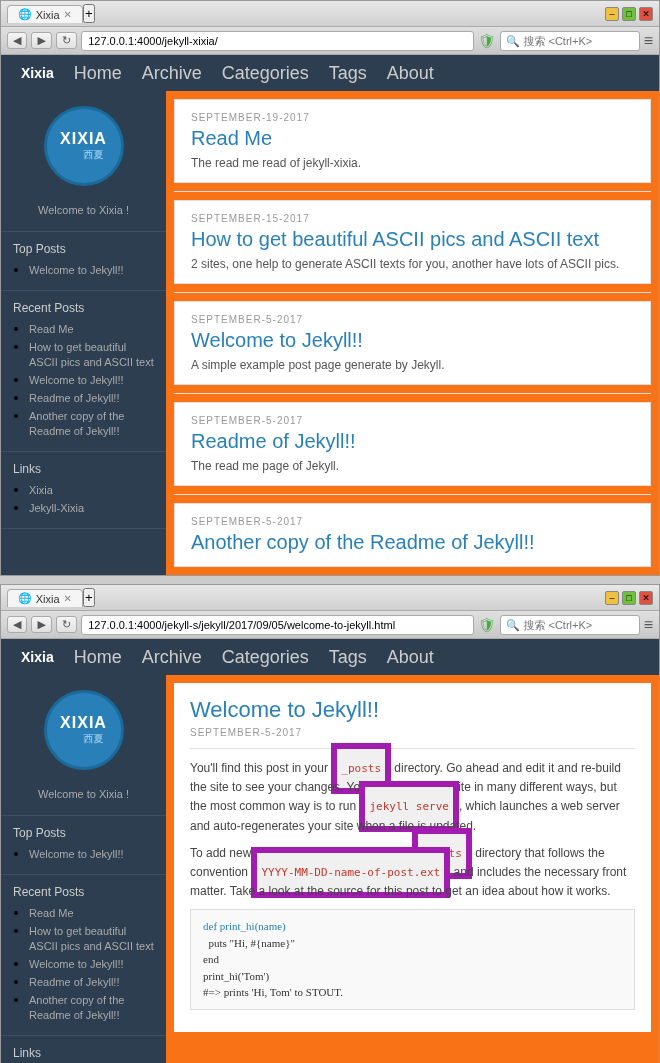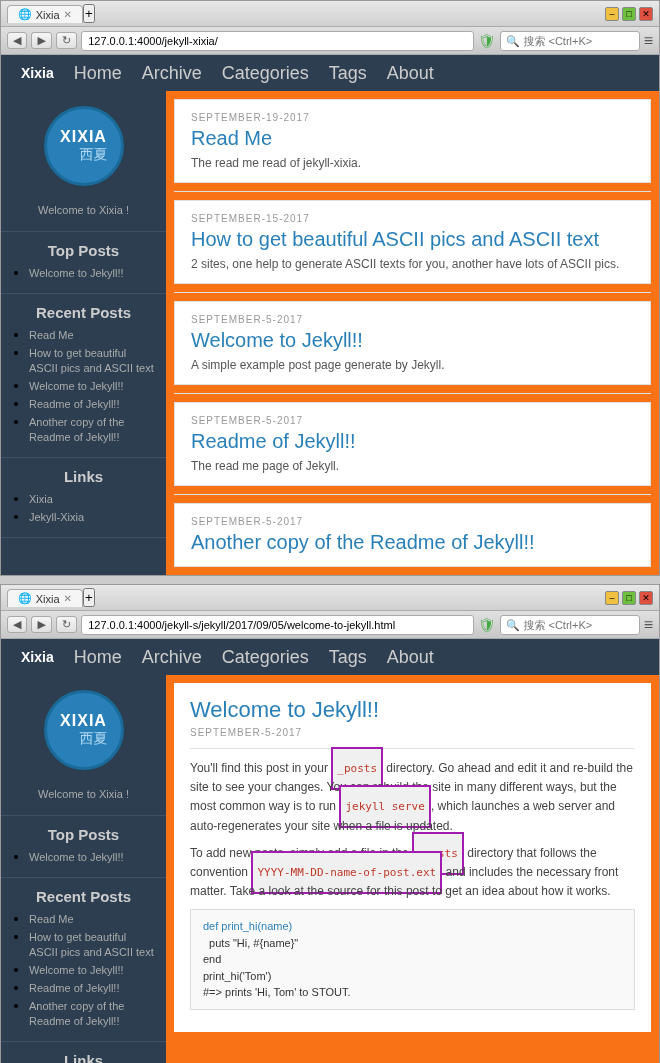--- a/index.html
+++ b/index.html
@@ -130,38 +130,37 @@
       border: 3px solid #1a6a9a;
     }
     .logo-circle .logo-text-main {
       color: white;
       font-size: 16px;
       font-weight: bold;
       letter-spacing: 1px;
     }
     .logo-circle .logo-text-sub {
       color: #aed6f1;
-      font-size: 14px;
+      font-size: 10px;
       padding-left: 20px;
     }
     .sidebar-tagline {
       color: #aaa;
       font-size: 11px;
       margin-top: 18px;
     }
     .sidebar-section {
       padding: 10px 12px;
       border-bottom: 1px solid #3d5166;
     }
     .sidebar-section h3 {
       color: #ccc;
-      font-size: 15px;
-      font-weight: bold;
+      font-size: 12px;
+      font-weight: normal;
       margin-bottom: 6px;
-      text-align: center;
     }
     .sidebar-section ul {
       list-style: disc;
       padding-left: 16px;
     }
     .sidebar-section ul li {
       margin-bottom: 3px;
     }
     .sidebar-section ul li a {
       color: #aaa;
@@ -225,31 +224,31 @@
       margin: 10px 0;
     }
     .post-content p {
       color: #444;
       font-size: 12px;
       line-height: 1.6;
       margin-bottom: 8px;
     }
     .post-content code.inline {
       background: #f0f0f0;
-      border: 2px solid #a21caf;
+      border: 6px solid #a21caf;
       padding: 13px 4px;
       font-family: monospace;
       font-size: 11px;
       color: #c0392b;
     }
     .code-block {
       background: #f9f9f9;
       border: 1px solid #ddd;
       padding: 8px 12px;
-      font-family: Liberation Sans, sans-serif;
+      font-family: Liberation Serif, serif;
       font-size: 11px;
       color: #333;
       margin: 8px 0;
       line-height: 1.5;
     }
     .code-block .highlight {
       color: #2980b9;
     }
 
     .win-controls {

